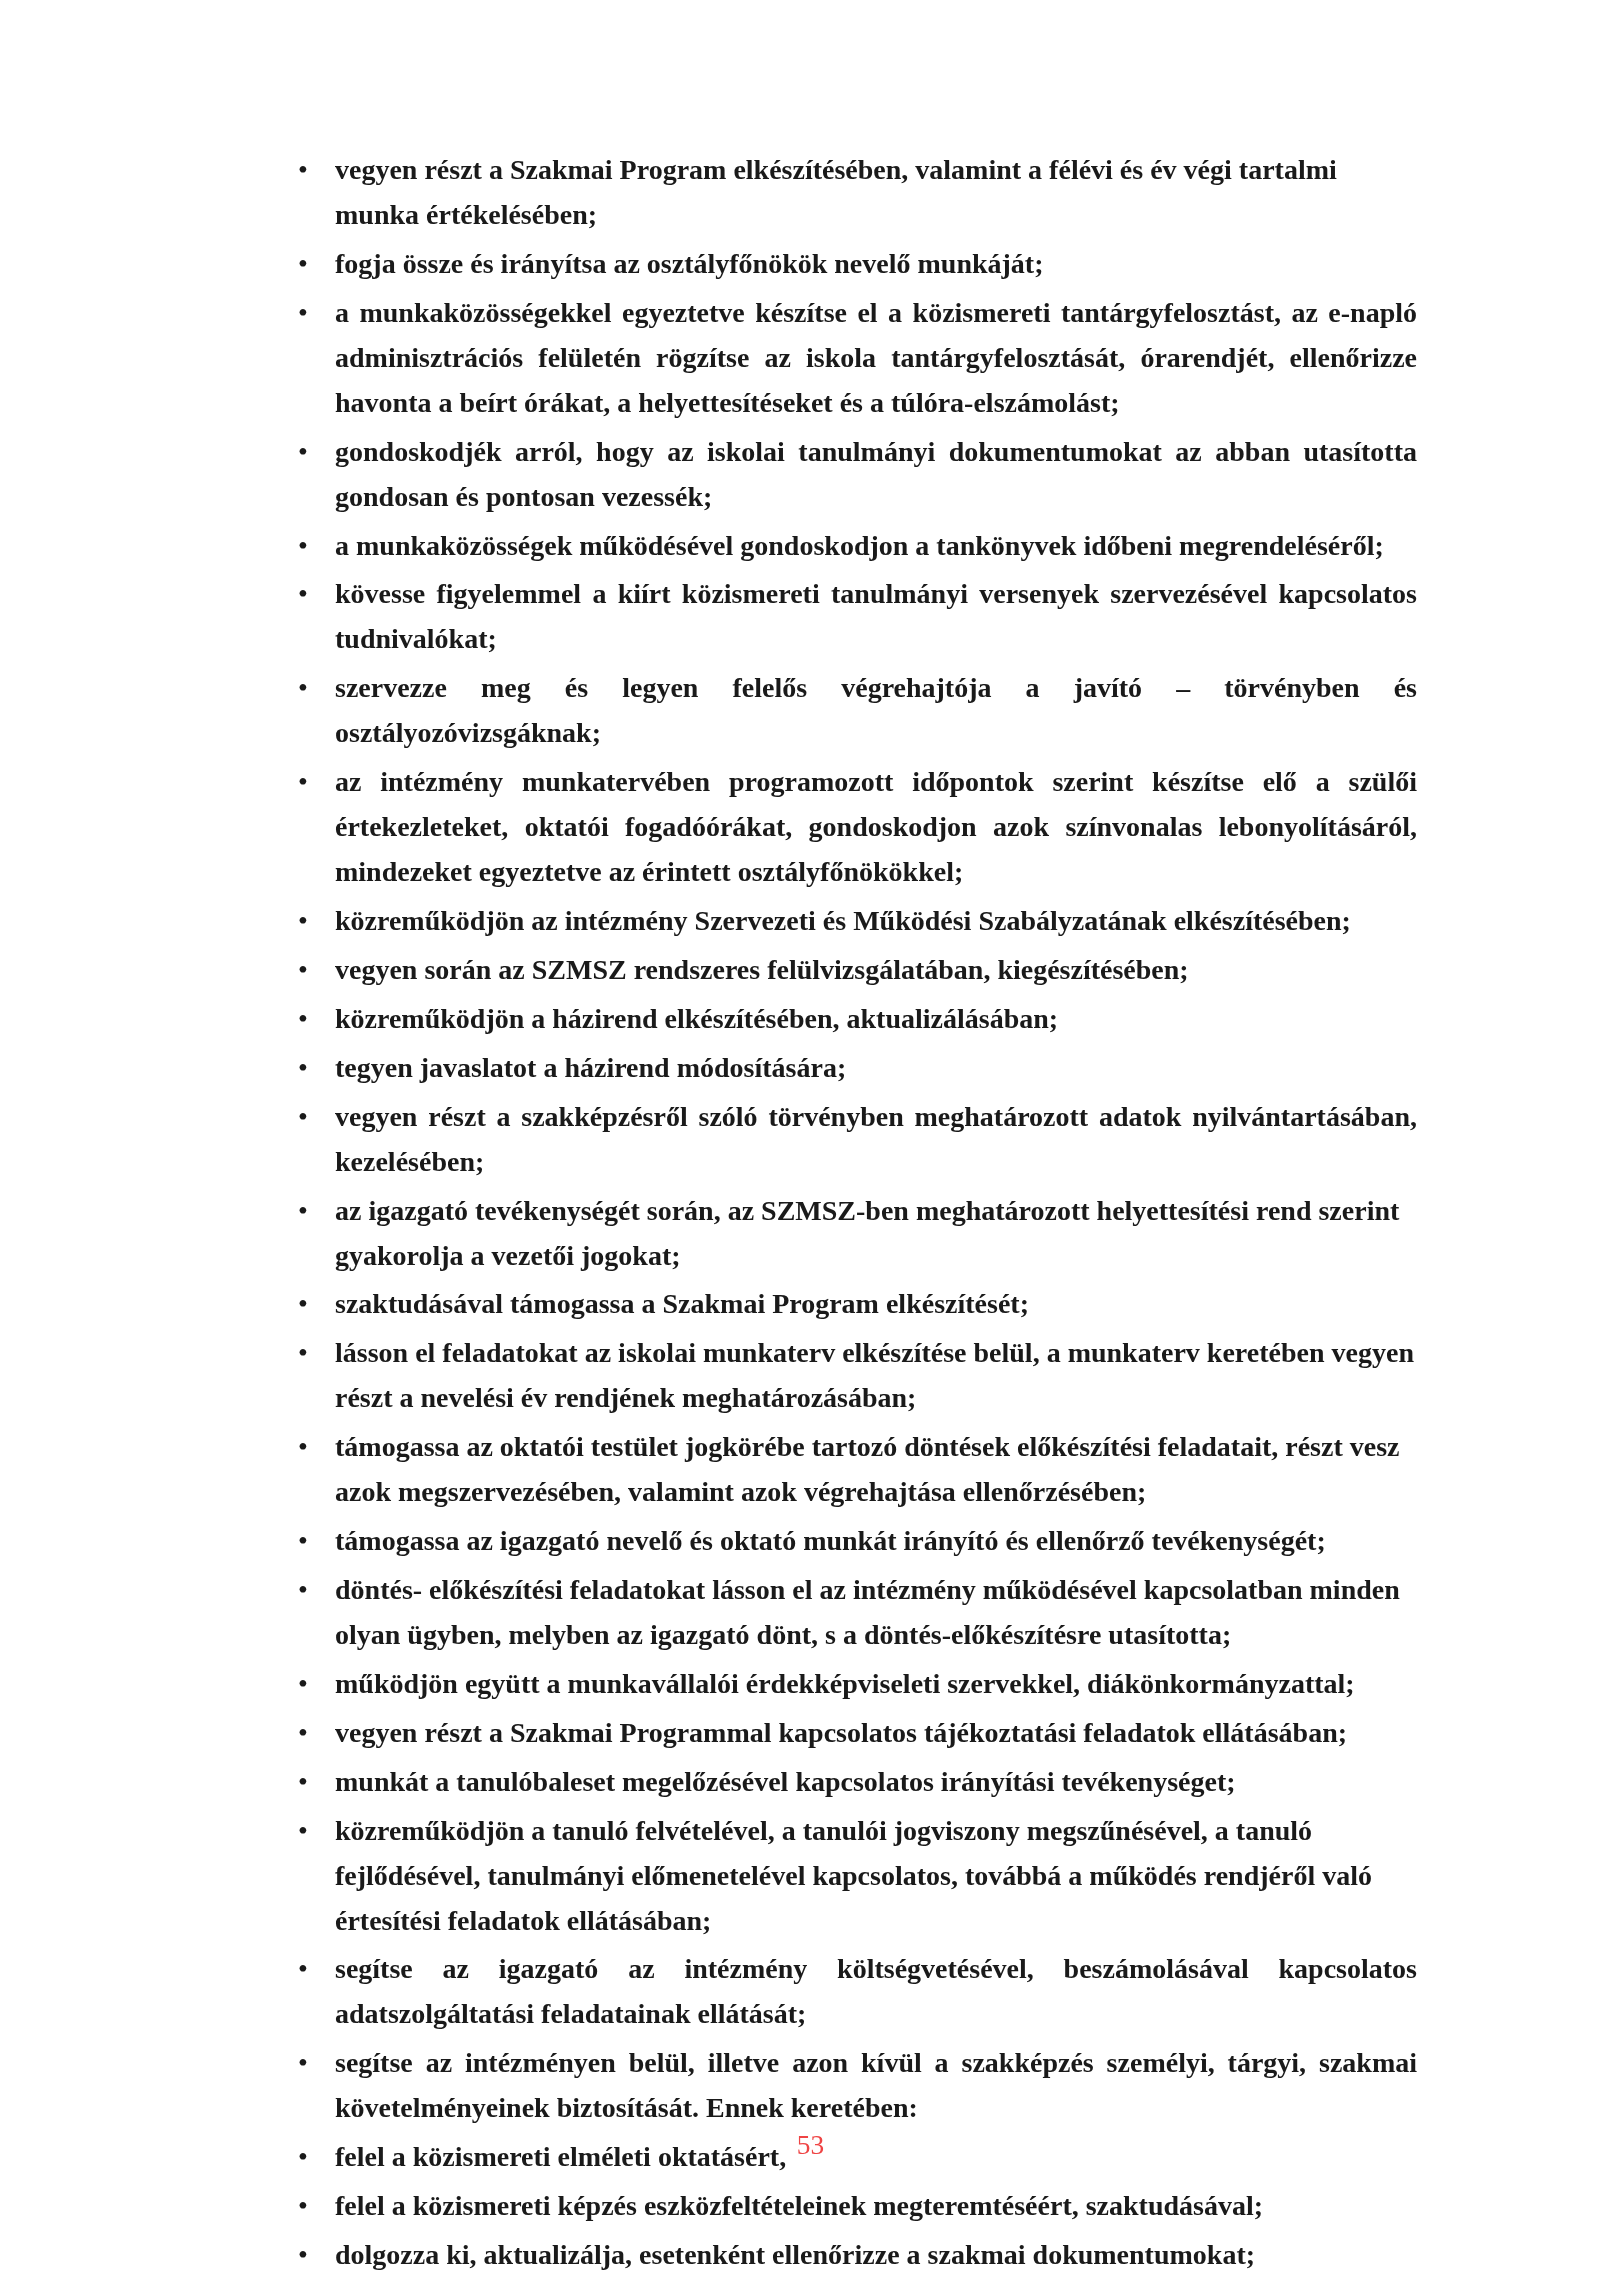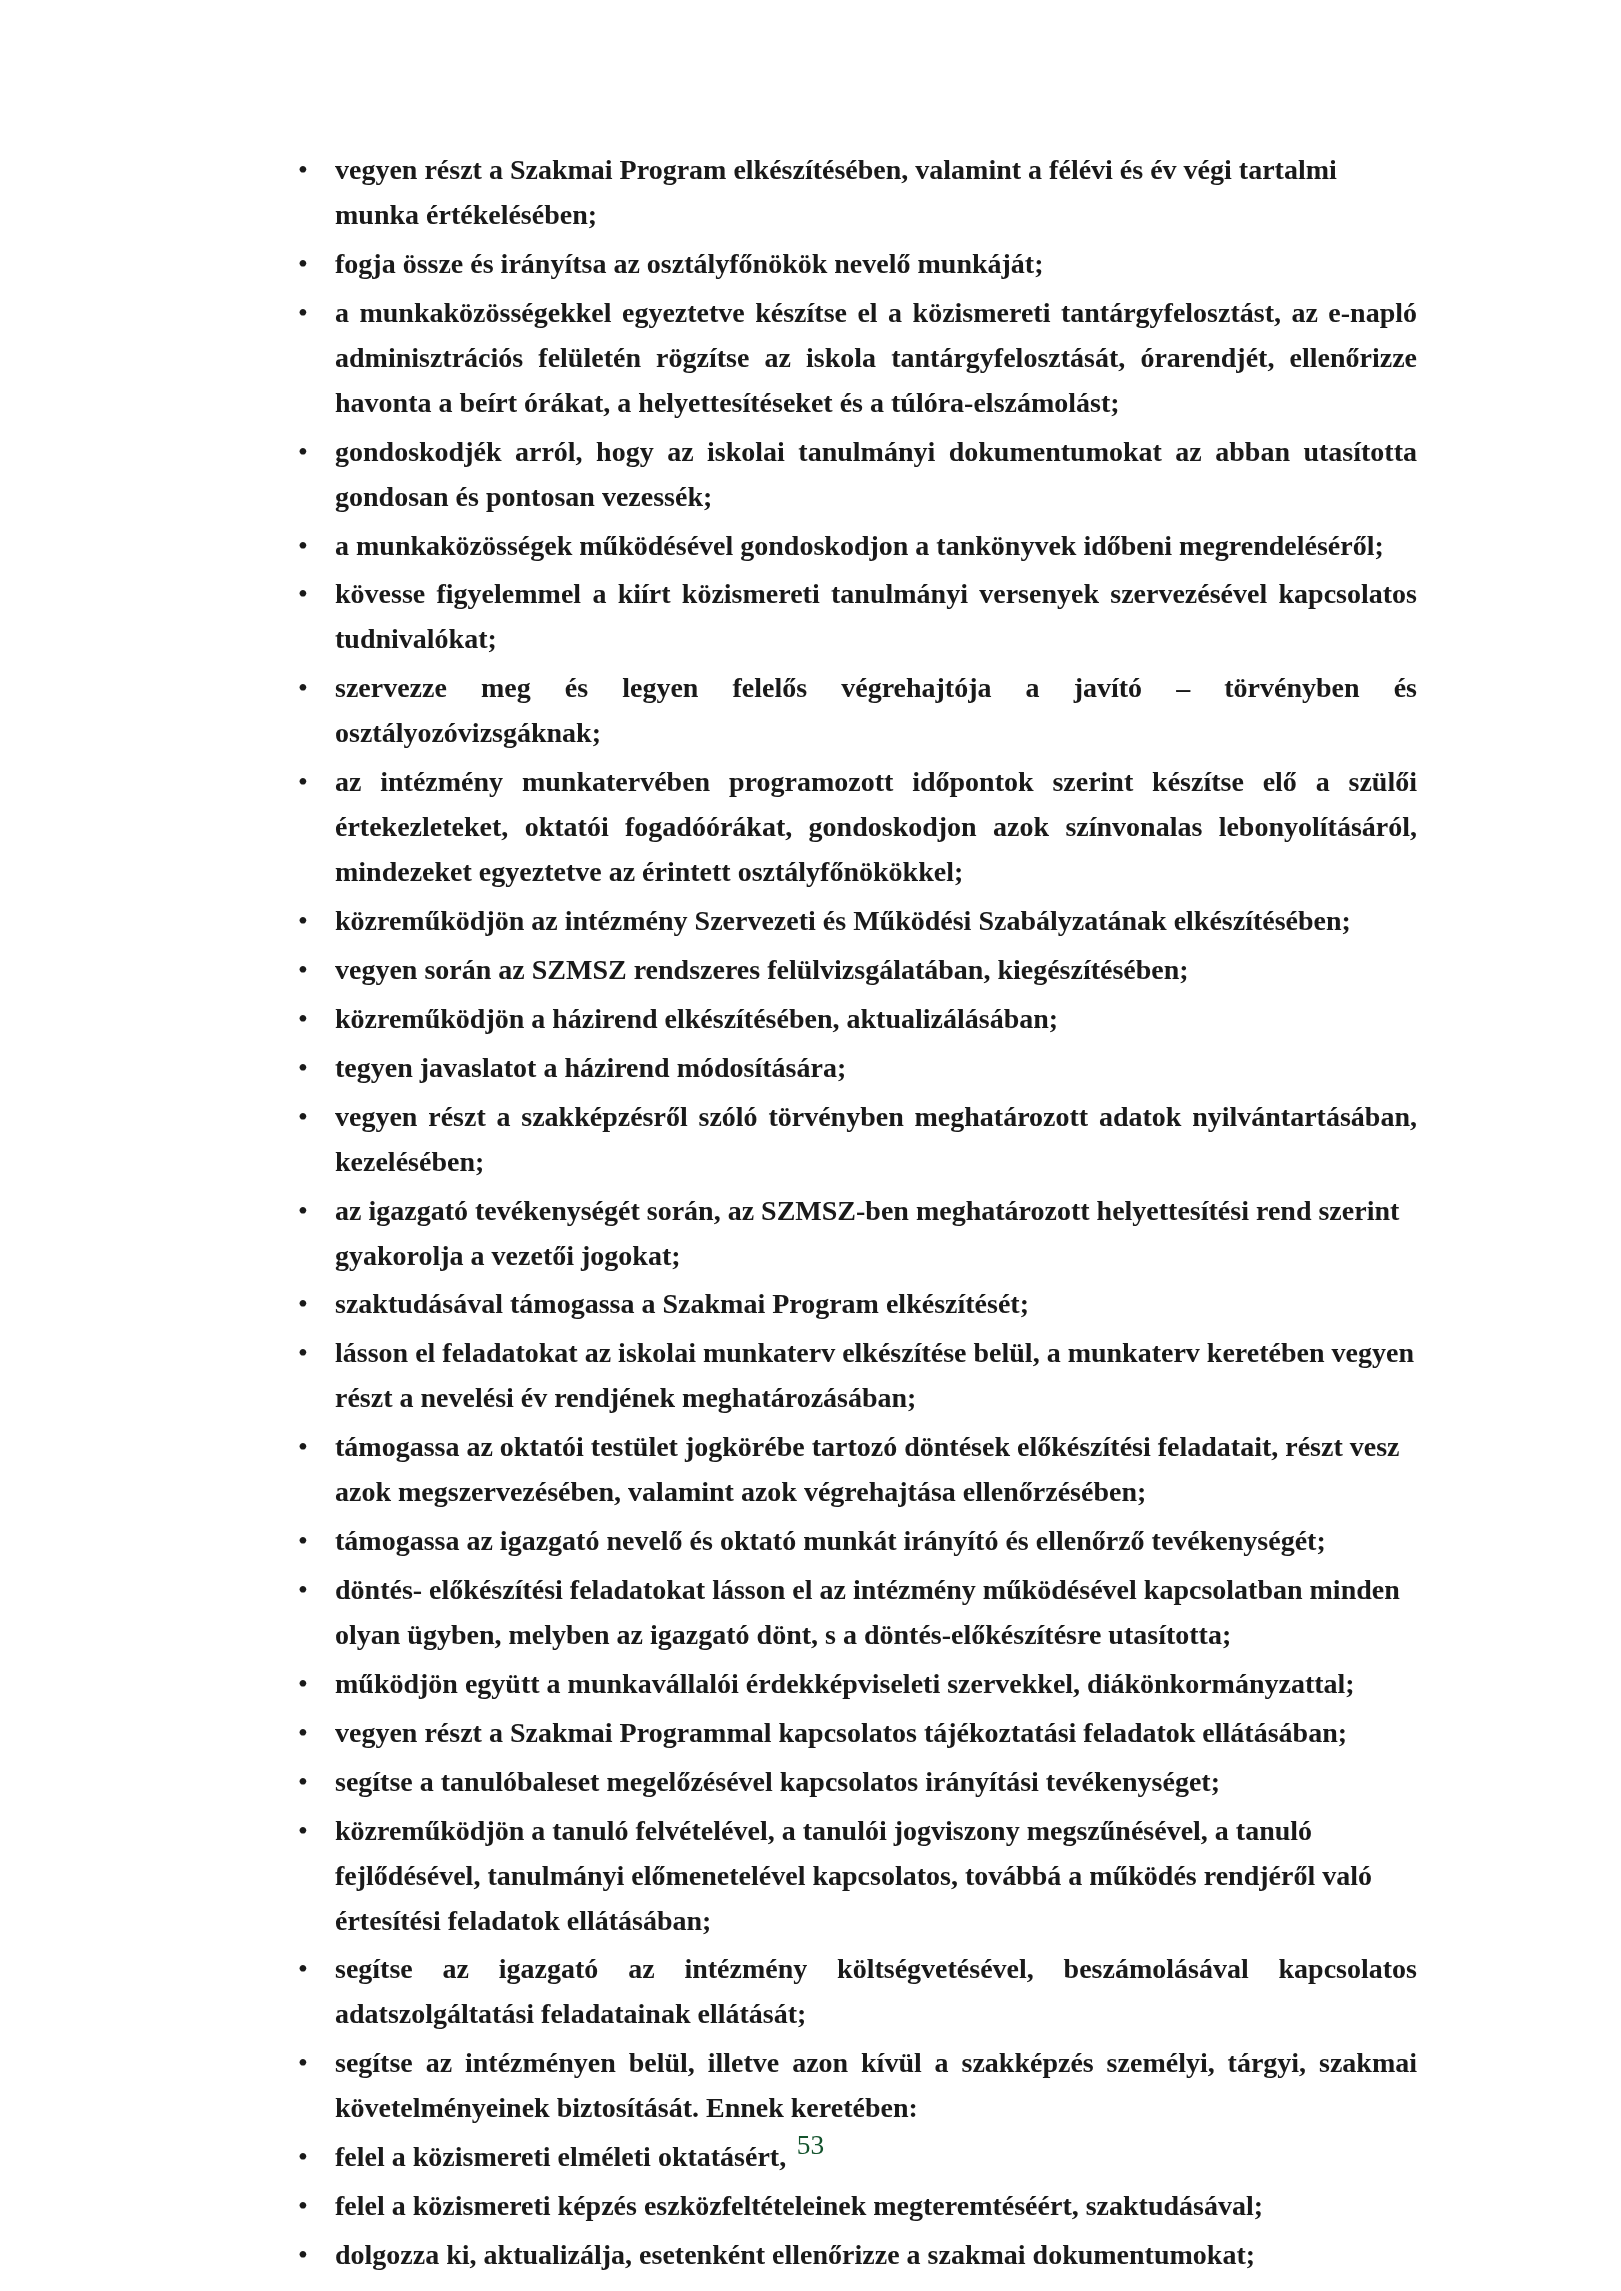--- a/index.html
+++ b/index.html
@@ -60,21 +60,21 @@
   }
   .page-number {
     position: absolute;
     left: 0;
     right: 0;
     top: 2129px;
     text-align: center;
     font-size: 27.4px;
     line-height: 33px;
     font-family: "Liberation Serif", "DejaVu Serif", serif;
-    color: #14532d;
+    color: #ef4444;
   }
 </style>
 </head>
 <body>
 
 <div class="page">
   <div class="content">
     <ul class="duty-list">
         <li class="duty-item">
           <span class="bullet">•</span>
@@ -155,21 +155,21 @@
         <li class="duty-item justify">
           <span class="bullet">•</span>
           <span class="txt">működjön együtt a munkavállalói érdekképviseleti szervekkel, diákönkormányzattal;</span>
         </li>
         <li class="duty-item">
           <span class="bullet">•</span>
           <span class="txt">vegyen részt a Szakmai Programmal kapcsolatos tájékoztatási feladatok ellátásában;</span>
         </li>
         <li class="duty-item">
           <span class="bullet">•</span>
-          <span class="txt">segítse a tanulóbaleset megelőzésével kapcsolatos irányítási tevékenységet;</span>
+          <span class="txt">munkát a tanulóbaleset megelőzésével kapcsolatos irányítási tevékenységet;</span>
         </li>
         <li class="duty-item">
           <span class="bullet">•</span>
           <span class="txt">közreműködjön a tanuló felvételével, a tanulói jogviszony megszűnésével, a tanuló fejlődésével, tanulmányi előmenetelével kapcsolatos, továbbá a működés rendjéről való értesítési feladatok ellátásában;</span>
         </li>
         <li class="duty-item justify">
           <span class="bullet">•</span>
           <span class="txt">segítse az igazgató az intézmény költségvetésével, beszámolásával kapcsolatos adatszolgáltatási feladatainak ellátását;</span>
         </li>
         <li class="duty-item justify">

